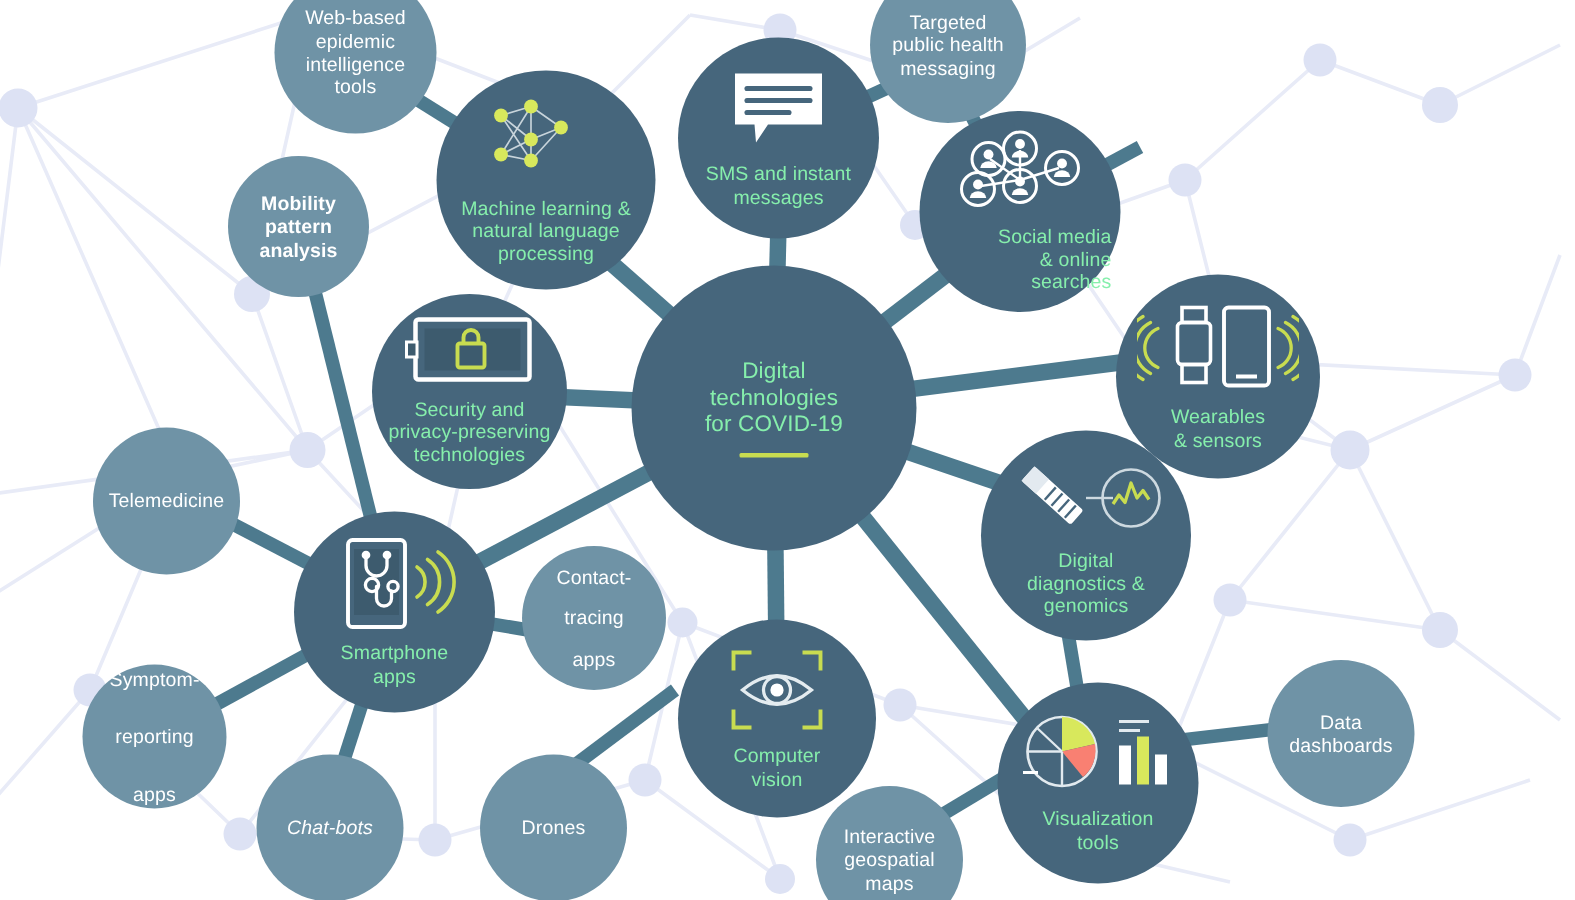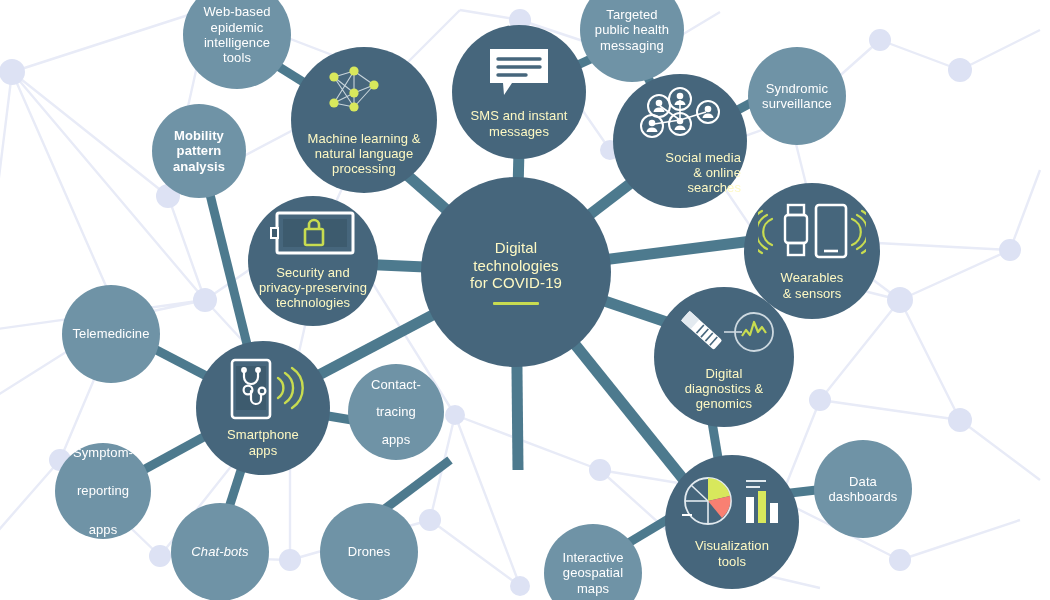--- a/index.html
+++ b/index.html
@@ -33,21 +33,21 @@
     color: #ffffff;
     line-height: 1.18;
     letter-spacing: .1px;
     padding: 2px;
   }
   .node.leaf   { background: #6f93a6; font-size: 13px; }
   .node.main   { background: #46667c; font-size: 13px; }
   .node.hub    { background: #46667c; font-size: 15px; }
 
   .node .label { display: block; width: 100%; padding: 0 4px; }
-  .node.main .label, .node.hub .label { color: #fef9c3; }
+  .node.main .label, .node.hub .label { color: #86efac; }
   .node.leaf .label { color: #ffffff; }
 
   .icon { display: block; margin-bottom: 4px; }
 
   .hub .hubrule {
     width: 46px; height: 3px;
     background: #c8dc50;
     margin-top: 10px;
     border-radius: 1px;
   }
@@ -149,24 +149,20 @@
       <span class="label">pattern</span>
       <span class="label">analysis</span>
     </div>
 
     <div class="node leaf" style="left:580px;top:-22px;width:104px;height:104px;">
       <span class="label">Targeted</span>
       <span class="label">public health</span>
       <span class="label">messaging</span>
     </div>
 
-    <div class="node leaf" style="left:748px;top:47px;width:98px;height:98px;">
-      <span class="label">Syndromic</span>
-      <span class="label">surveillance</span>
-    </div>
 
     <div class="node leaf" style="left:62px;top:285px;width:98px;height:98px;">
       <span class="label">Telemedicine</span>
     </div>
 
     <div class="node leaf" style="left:55px;top:443px;width:96px;height:96px;justify-content:space-between;">
       <span class="label">Symptom-</span>
       <span class="label">reporting</span>
       <span class="label">apps</span>
     </div>
@@ -184,21 +180,21 @@
       <span class="label">tracing</span>
       <span class="label">apps</span>
     </div>
 
     <div class="node leaf" style="left:544px;top:524px;width:98px;height:98px;">
       <span class="label">Interactive</span>
       <span class="label">geospatial</span>
       <span class="label">maps</span>
     </div>
 
-    <div class="node leaf" style="left:814px;top:440px;width:98px;height:98px;align-items:center;">
+    <div class="node leaf" style="left:845px;top:440px;width:98px;height:98px;align-items:center;">
       <span class="label">Data</span>
       <span class="label">dashboards</span>
     </div>
 
     <div class="node main" style="left:291px;top:47px;width:146px;height:146px;">
       <span class="icon">
         <svg width="84" height="60" viewBox="0 0 84 60">
           <g stroke="#dfe8ec" stroke-width="1.1" fill="none" opacity=".85">
             <path d="M12,14 L32,8 M12,14 L32,30 M12,14 L32,44 M12,40 L32,8 M12,40 L32,30 M12,40 L32,44"></path>
             <path d="M32,8 L52,22 M32,30 L52,22 M32,44 L52,22 M32,8 L32,30 M32,30 L32,44"></path>
@@ -337,20 +333,37 @@
           </g>
           <rect x="66" y="22" width="8" height="26" fill="#ffffff"></rect>
           <rect x="78" y="16" width="8" height="32" fill="#d8e85c"></rect>
           <rect x="90" y="28" width="8" height="20" fill="#ffffff"></rect>
         </svg>
       </span>
       <span class="label">Visualization</span>
       <span class="label">tools</span>
     </div>
 
+    <div class="node main" style="left:452px;top:413px;width:132px;height:132px;">
+      <span class="icon">
+        <svg width="66" height="58" viewBox="0 0 66 58">
+          <g fill="none" stroke="#c8dc50" stroke-width="2.6">
+            <polyline points="16,4 4,4 4,16"></polyline>
+            <polyline points="50,4 62,4 62,16"></polyline>
+            <polyline points="16,54 4,54 4,42"></polyline>
+            <polyline points="50,54 62,54 62,42"></polyline>
+          </g>
+          <path d="M10,29 Q33,10 56,29 Q33,48 10,29 Z" fill="none" stroke="#e4ecf0" stroke-width="2.2"></path>
+          <circle cx="33" cy="29" r="9" fill="none" stroke="#e4ecf0" stroke-width="2.2"></circle>
+          <circle cx="33" cy="29" r="4.4" fill="#ffffff"></circle>
+        </svg>
+      </span>
+      <span class="label">Computer</span>
+      <span class="label">vision</span>
+    </div>
 
     <div class="node main" style="left:196px;top:341px;width:134px;height:134px;">
       <span class="icon">
         <svg width="86" height="62" viewBox="0 0 86 62">
           <rect x="12" y="2" width="38" height="58" rx="3" fill="none" stroke="#ffffff" stroke-width="2.6"></rect>
           <rect x="16" y="8" width="30" height="44" fill="#3d5b6e"></rect>
           <g fill="none" stroke="#ffffff" stroke-width="2.2" stroke-linecap="round">
             <path d="M24,12 v7 a7,7 0 0 0 14,0 v-7"></path>
             <circle cx="24" cy="12" r="1.8"></circle>
               <circle cx="38" cy="12" r="1.8"></circle>

